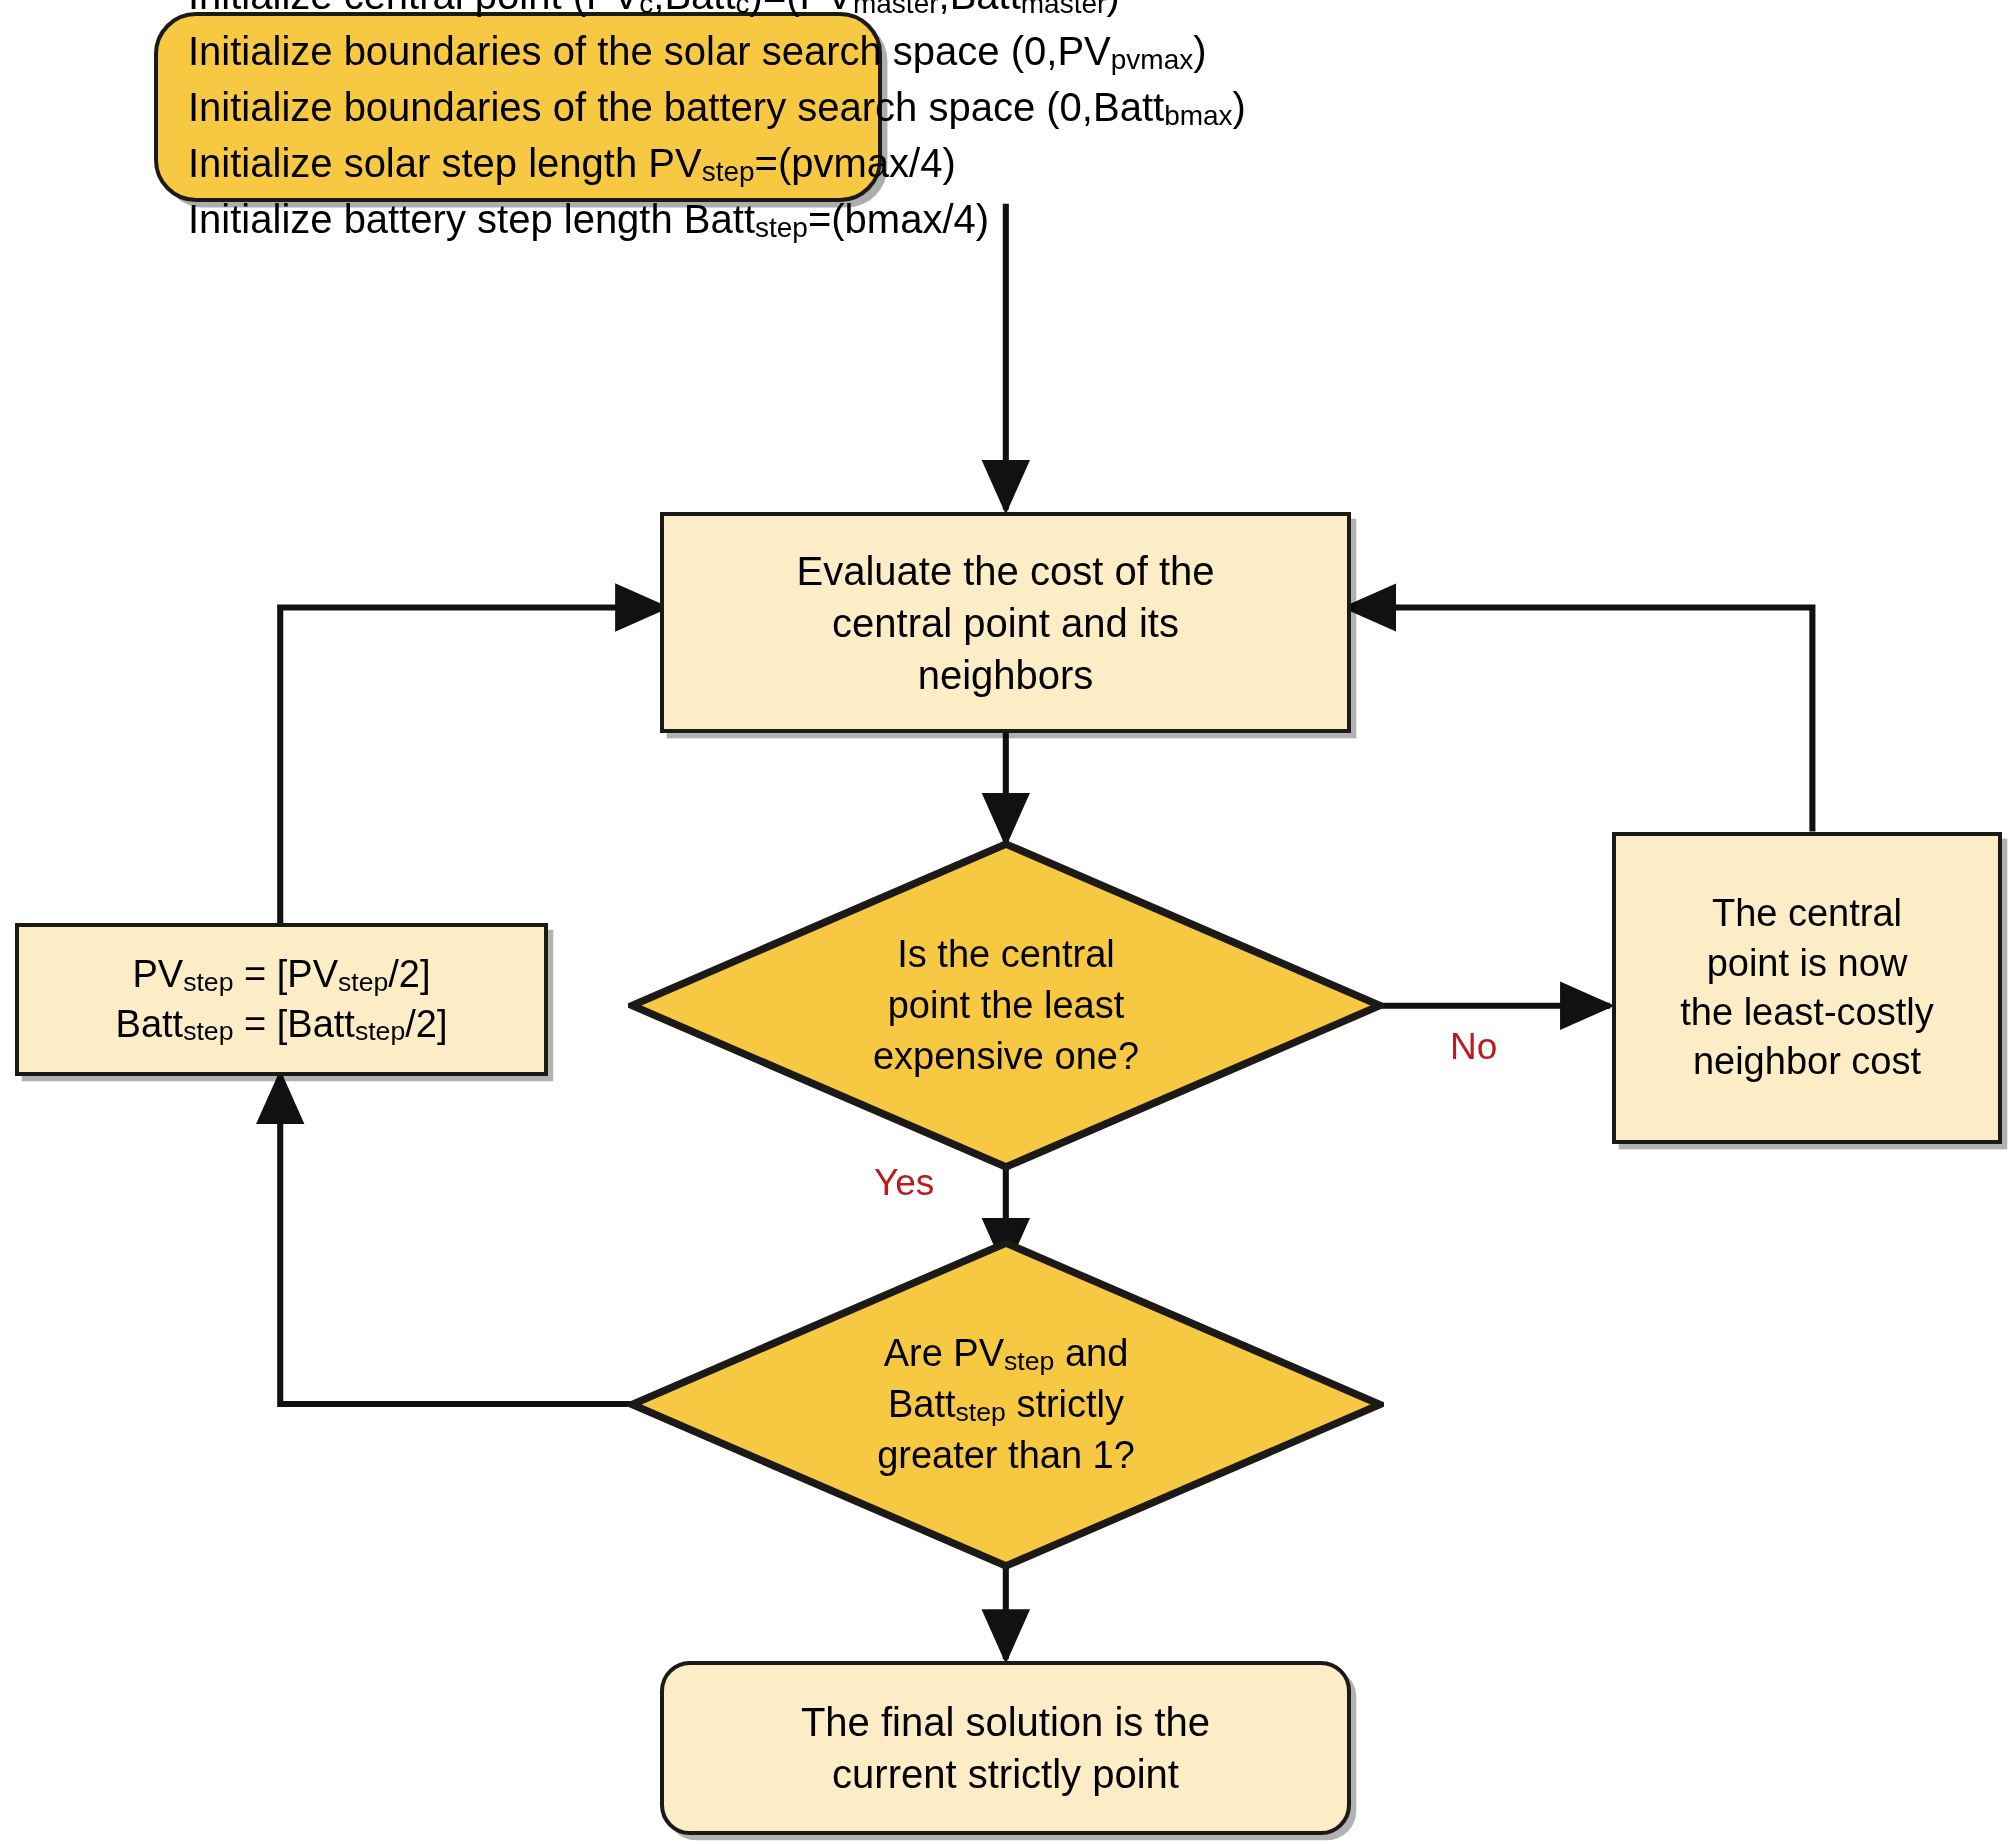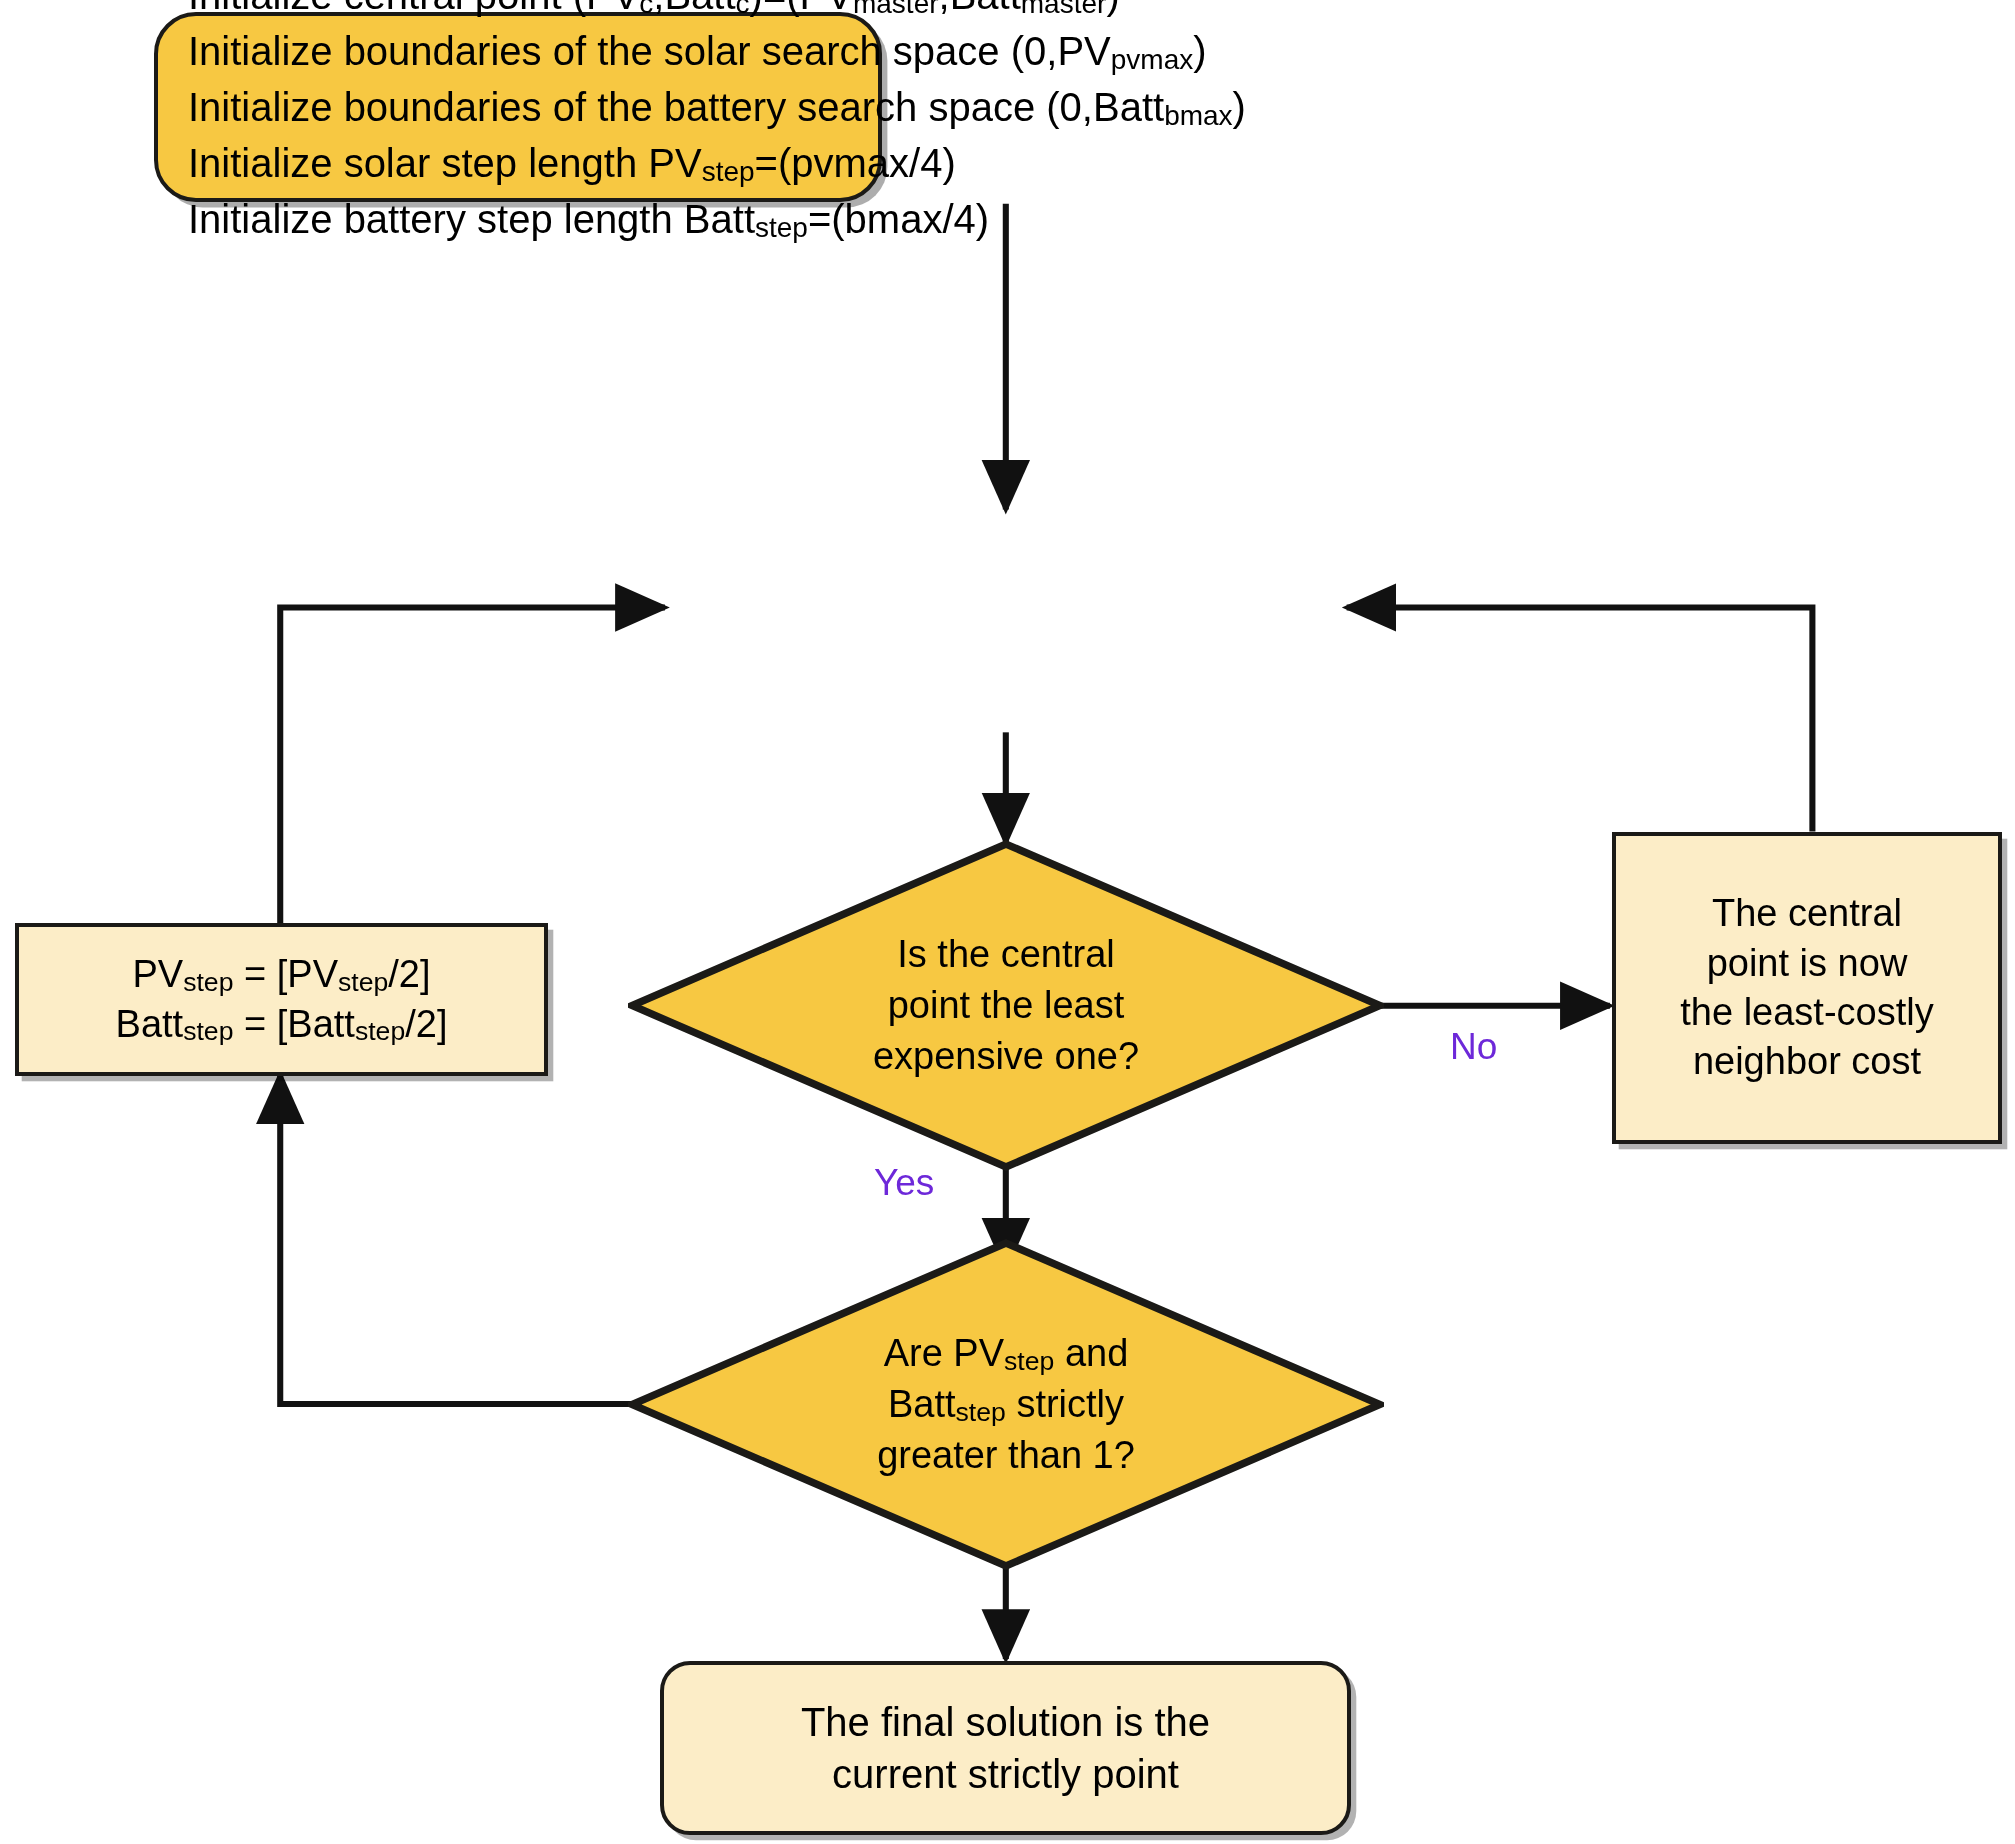--- a/index.html
+++ b/index.html
@@ -70,21 +70,21 @@
     align-items: center;
     justify-content: center;
     text-align: center;
     line-height: 1.34;
     color: #000;
     z-index: 3;
   }
   .edge-label {
     position: absolute;
     z-index: 3;
-    color: #6d28d9;
+    color: #b91c1c;
     white-space: nowrap;
     text-align: center;
   }
 
   
   .t-init   { font-size: 40px; padding: 23px 30px; }
   .t-proc   { font-size: 40px; }
   .t-small  { font-size: 38px; }
   .t-diam   { font-size: 38px; }
   .t-edge   { font-size: 37px; }
@@ -132,20 +132,27 @@
   <div class="node rounded-orange t-init init-lines" style="left:154px; top:12px; width:728px; height:190px;">
     <div>
       <span class="line">Initialize central point (PV<sub>c</sub>,Batt<sub>c</sub>)=(PV<sub>master</sub>,Batt<sub>master</sub>)</span>
       <span class="line">Initialize boundaries of the solar search space (0,PV<sub>pvmax</sub>)</span>
       <span class="line">Initialize boundaries of the battery search space (0,Batt<sub>bmax</sub>)</span>
       <span class="line">Initialize solar step length PV<sub>step</sub>=(pvmax/4)</span>
       <span class="line">Initialize battery step length Batt<sub>step</sub>=(bmax/4)</span>
     </div>
   </div>
 
+  <div class="node box t-proc" style="left:660px; top:512px; width:691px; height:221px;">
+    <div>
+      <span class="line">Evaluate the cost of the</span>
+      <span class="line">central point and its</span>
+      <span class="line">neighbors</span>
+    </div>
+  </div>
 
   <div class="diamond-wrap" style="left:628px; top:840px; width:756px; height:331px;">
     <svg viewBox="0 0 1120 490" preserveAspectRatio="none">
       <polygon points="560,6 1114,245 560,484 6,245" fill="#F7C842" stroke="#1b1a17" stroke-width="11"></polygon>
     </svg>
     <div class="diamond-label t-diam">
       <div>
         <span class="line">Is the central</span>
         <span class="line">point the least</span>
         <span class="line">expensive one?</span>

